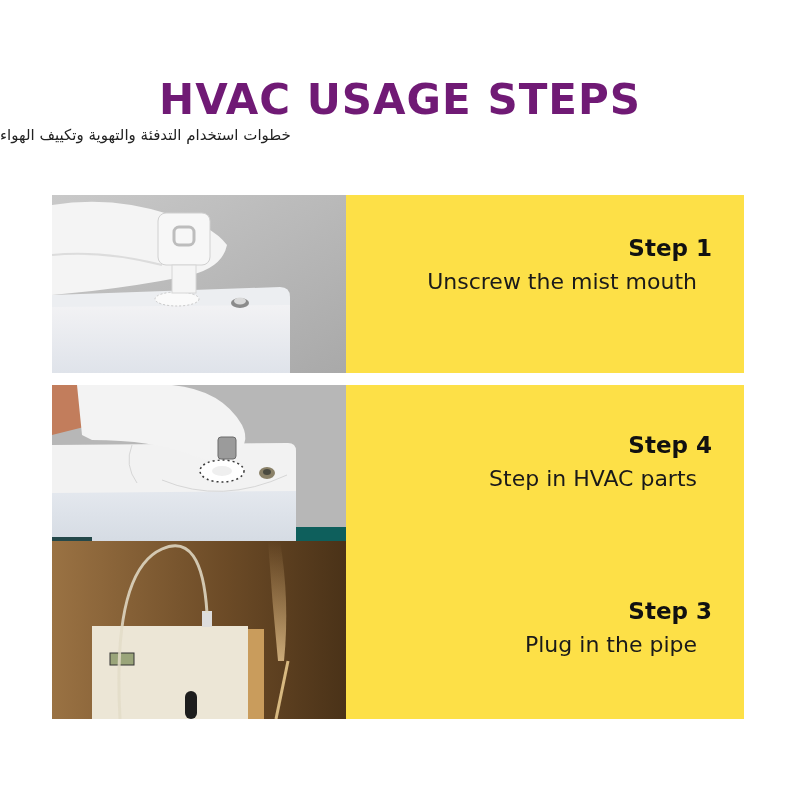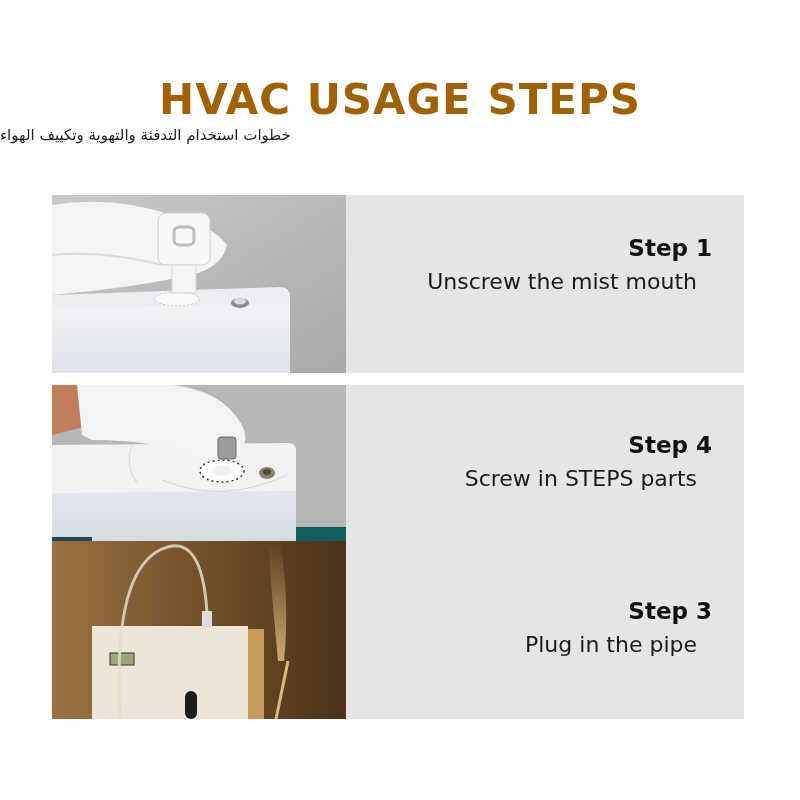--- a/index.html
+++ b/index.html
@@ -17,40 +17,40 @@
     .title {
       position: absolute;
       left: 0;
       top: 72px;
       width: 800px;
       text-align: center;
       font-family: "DejaVu Sans", sans-serif;
       font-weight: bold;
       font-size: 42px;
       letter-spacing: 1px;
-      color: #a16207;
+      color: #701a75;
       line-height: 56px;
     }
     .subtitle {
       position: absolute;
       left: 0;
       top: 126px;
       width: 800px;
       text-align: left;
       direction: rtl;
       font-family: "DejaVu Sans", sans-serif;
       font-size: 15px;
       color: #222;
     }
     .step {
       position: absolute;
       left: 52px;
       width: 692px;
       height: 178px;
-      background: #e5e5e5;
+      background: #fde047;
     }
     .step .photo {
       position: absolute;
       left: 0;
       top: 0;
       width: 294px;
       height: 178px;
       overflow: hidden;
     }
     .step .text {
@@ -161,21 +161,21 @@
       <ellipse cx="215" cy="87" rx="4" ry="3" fill="#4a4a40"></ellipse>
 
       <path d="M0 0 L30 0 L40 40 L0 50 Z" fill="#c27d5c"></path>
       <path d="M25 0 L120 0 Q170 5 190 40 Q200 60 180 70 Q160 80 140 70 Q100 55 40 55 L30 50 Z" fill="#f3f3f3"></path>
 
       <rect x="166" y="52" width="18" height="22" rx="3" fill="#9b9b9b" stroke="#6b6b6b"></rect>
     </svg>
   </div>
   <div class="text">
     <p class="step-label">Step 4</p>
-    <p class="step-desc">Screw in STEPS parts</p>
+    <p class="step-desc">Step in HVAC parts</p>
   </div>
 </div>
 
 <div class="step" id="step3">
   <div class="photo">
     <svg width="294" height="178" viewBox="0 0 294 178">
       <defs>
         <linearGradient id="wall3" x1="0" y1="0" x2="1" y2="0">
           <stop offset="0" stop-color="#9a7243"></stop>
           <stop offset="0.6" stop-color="#6b4a26"></stop>

